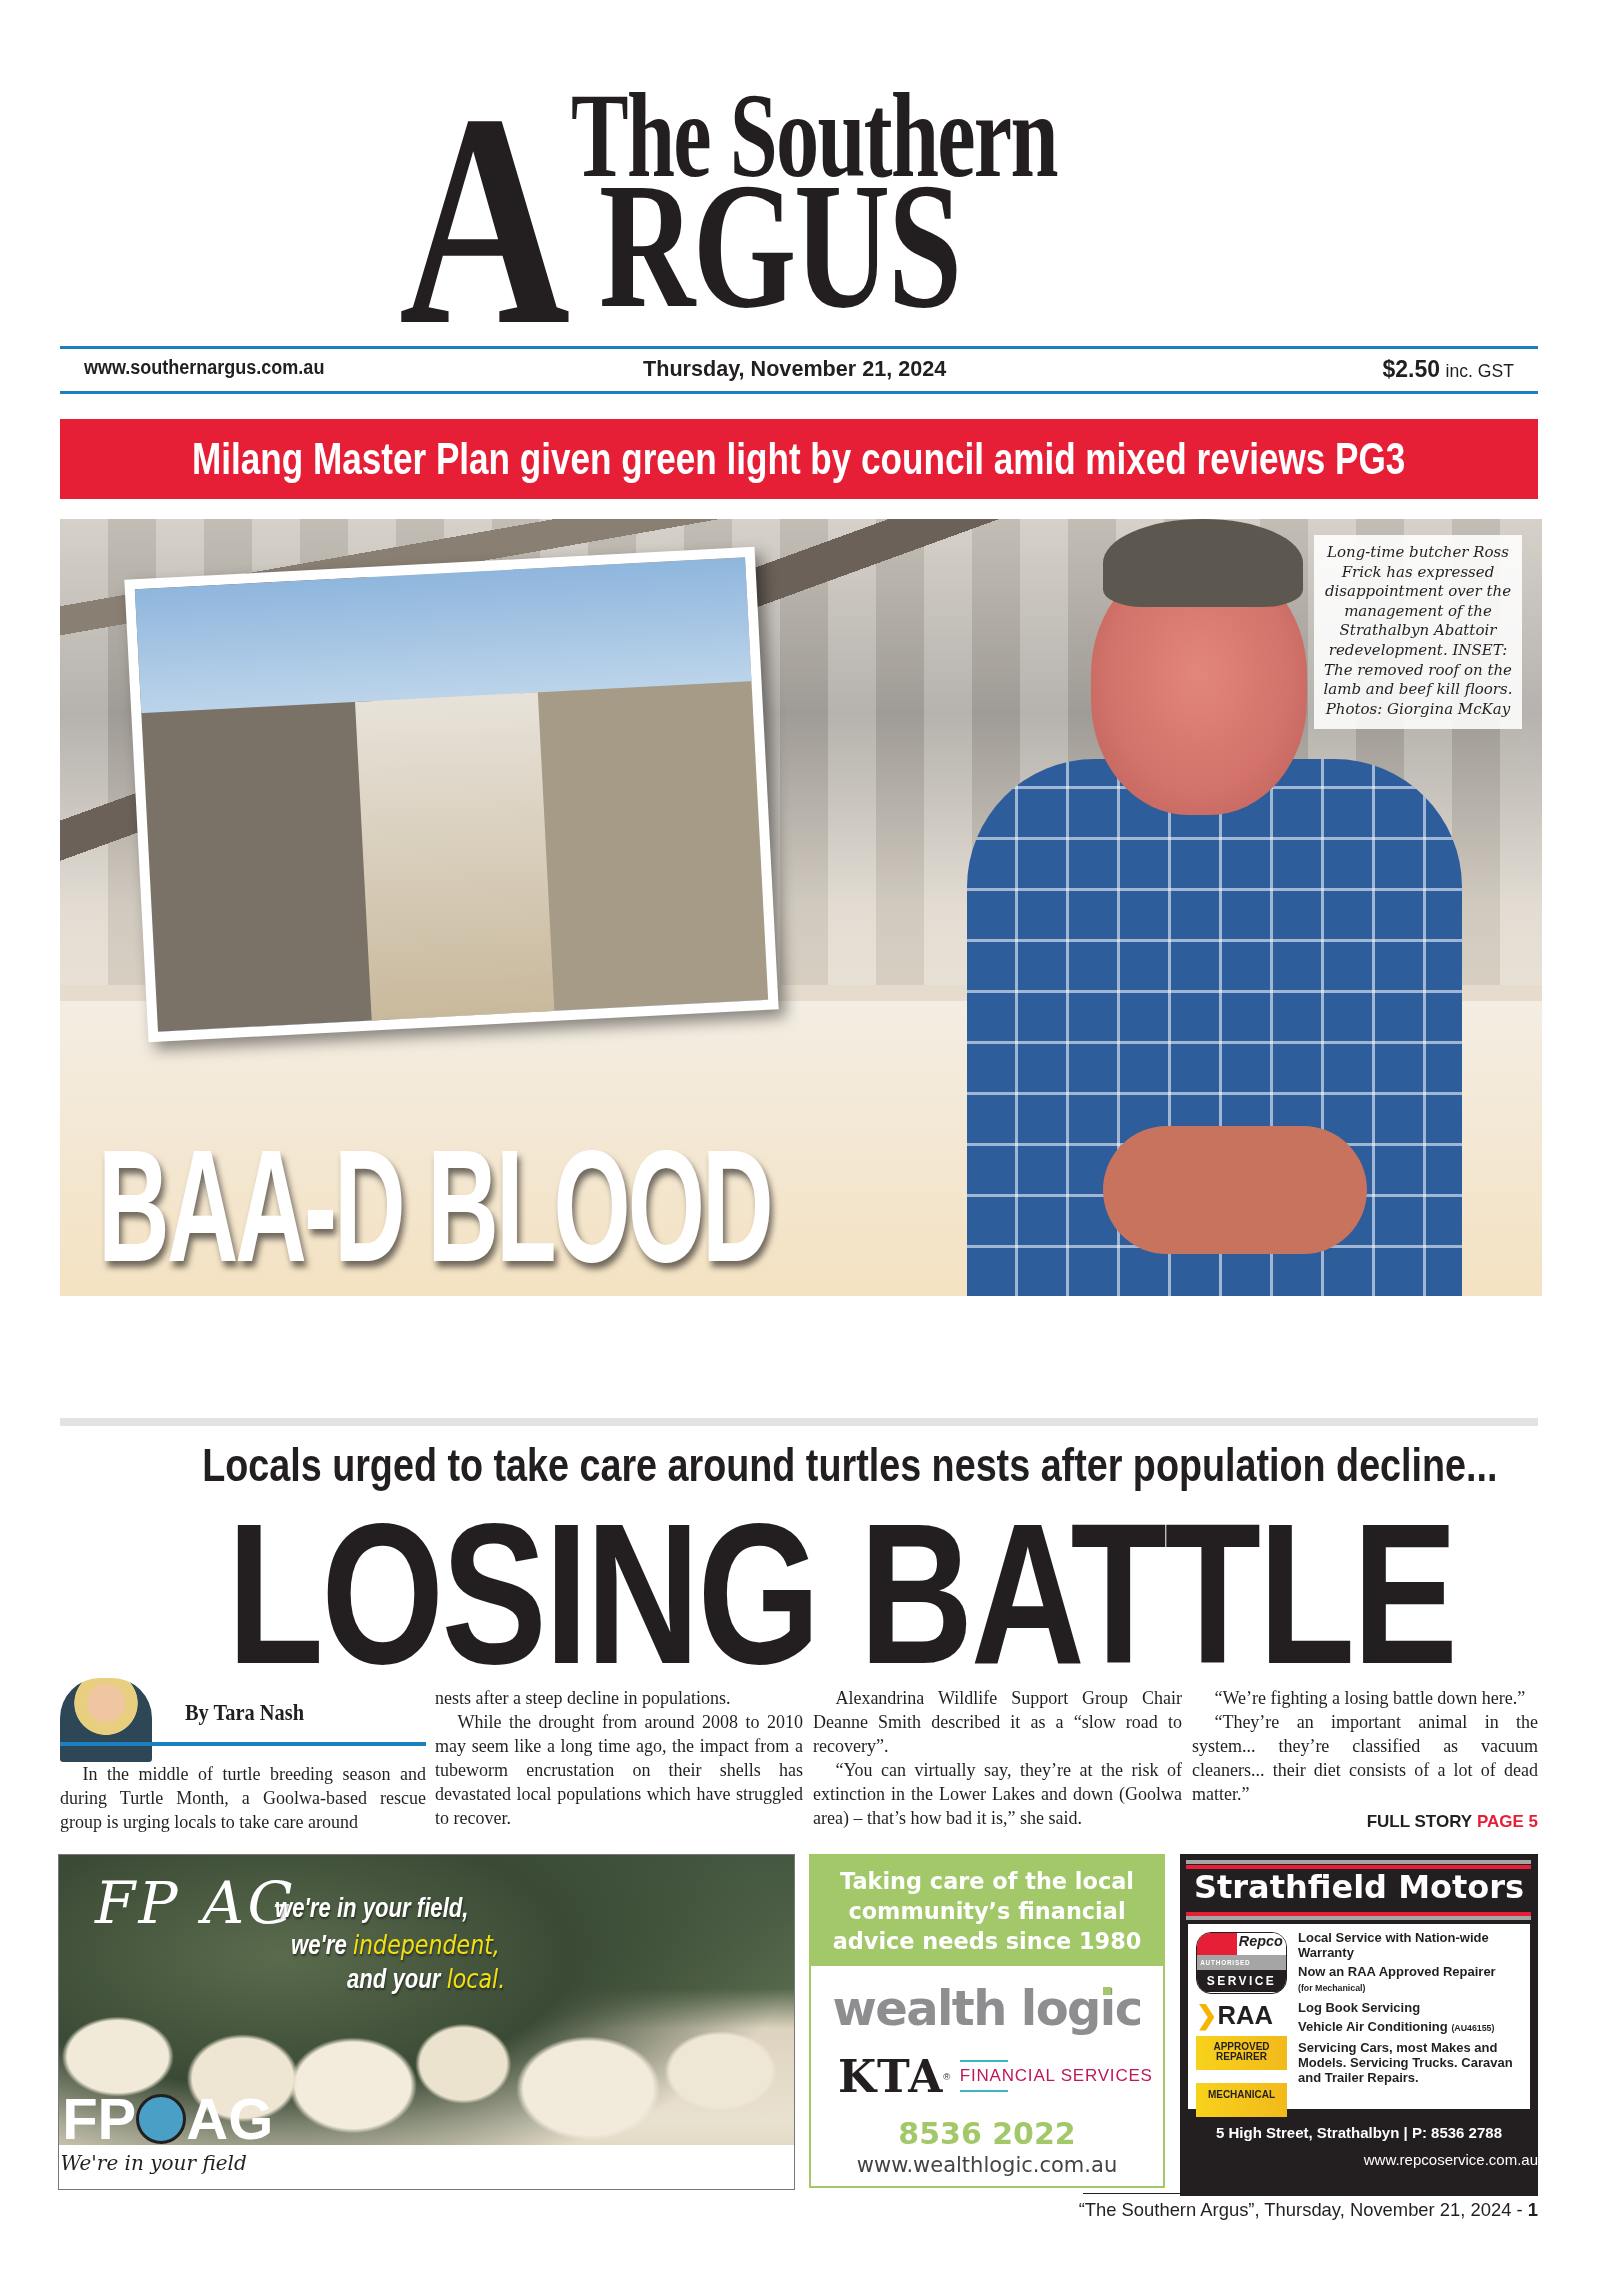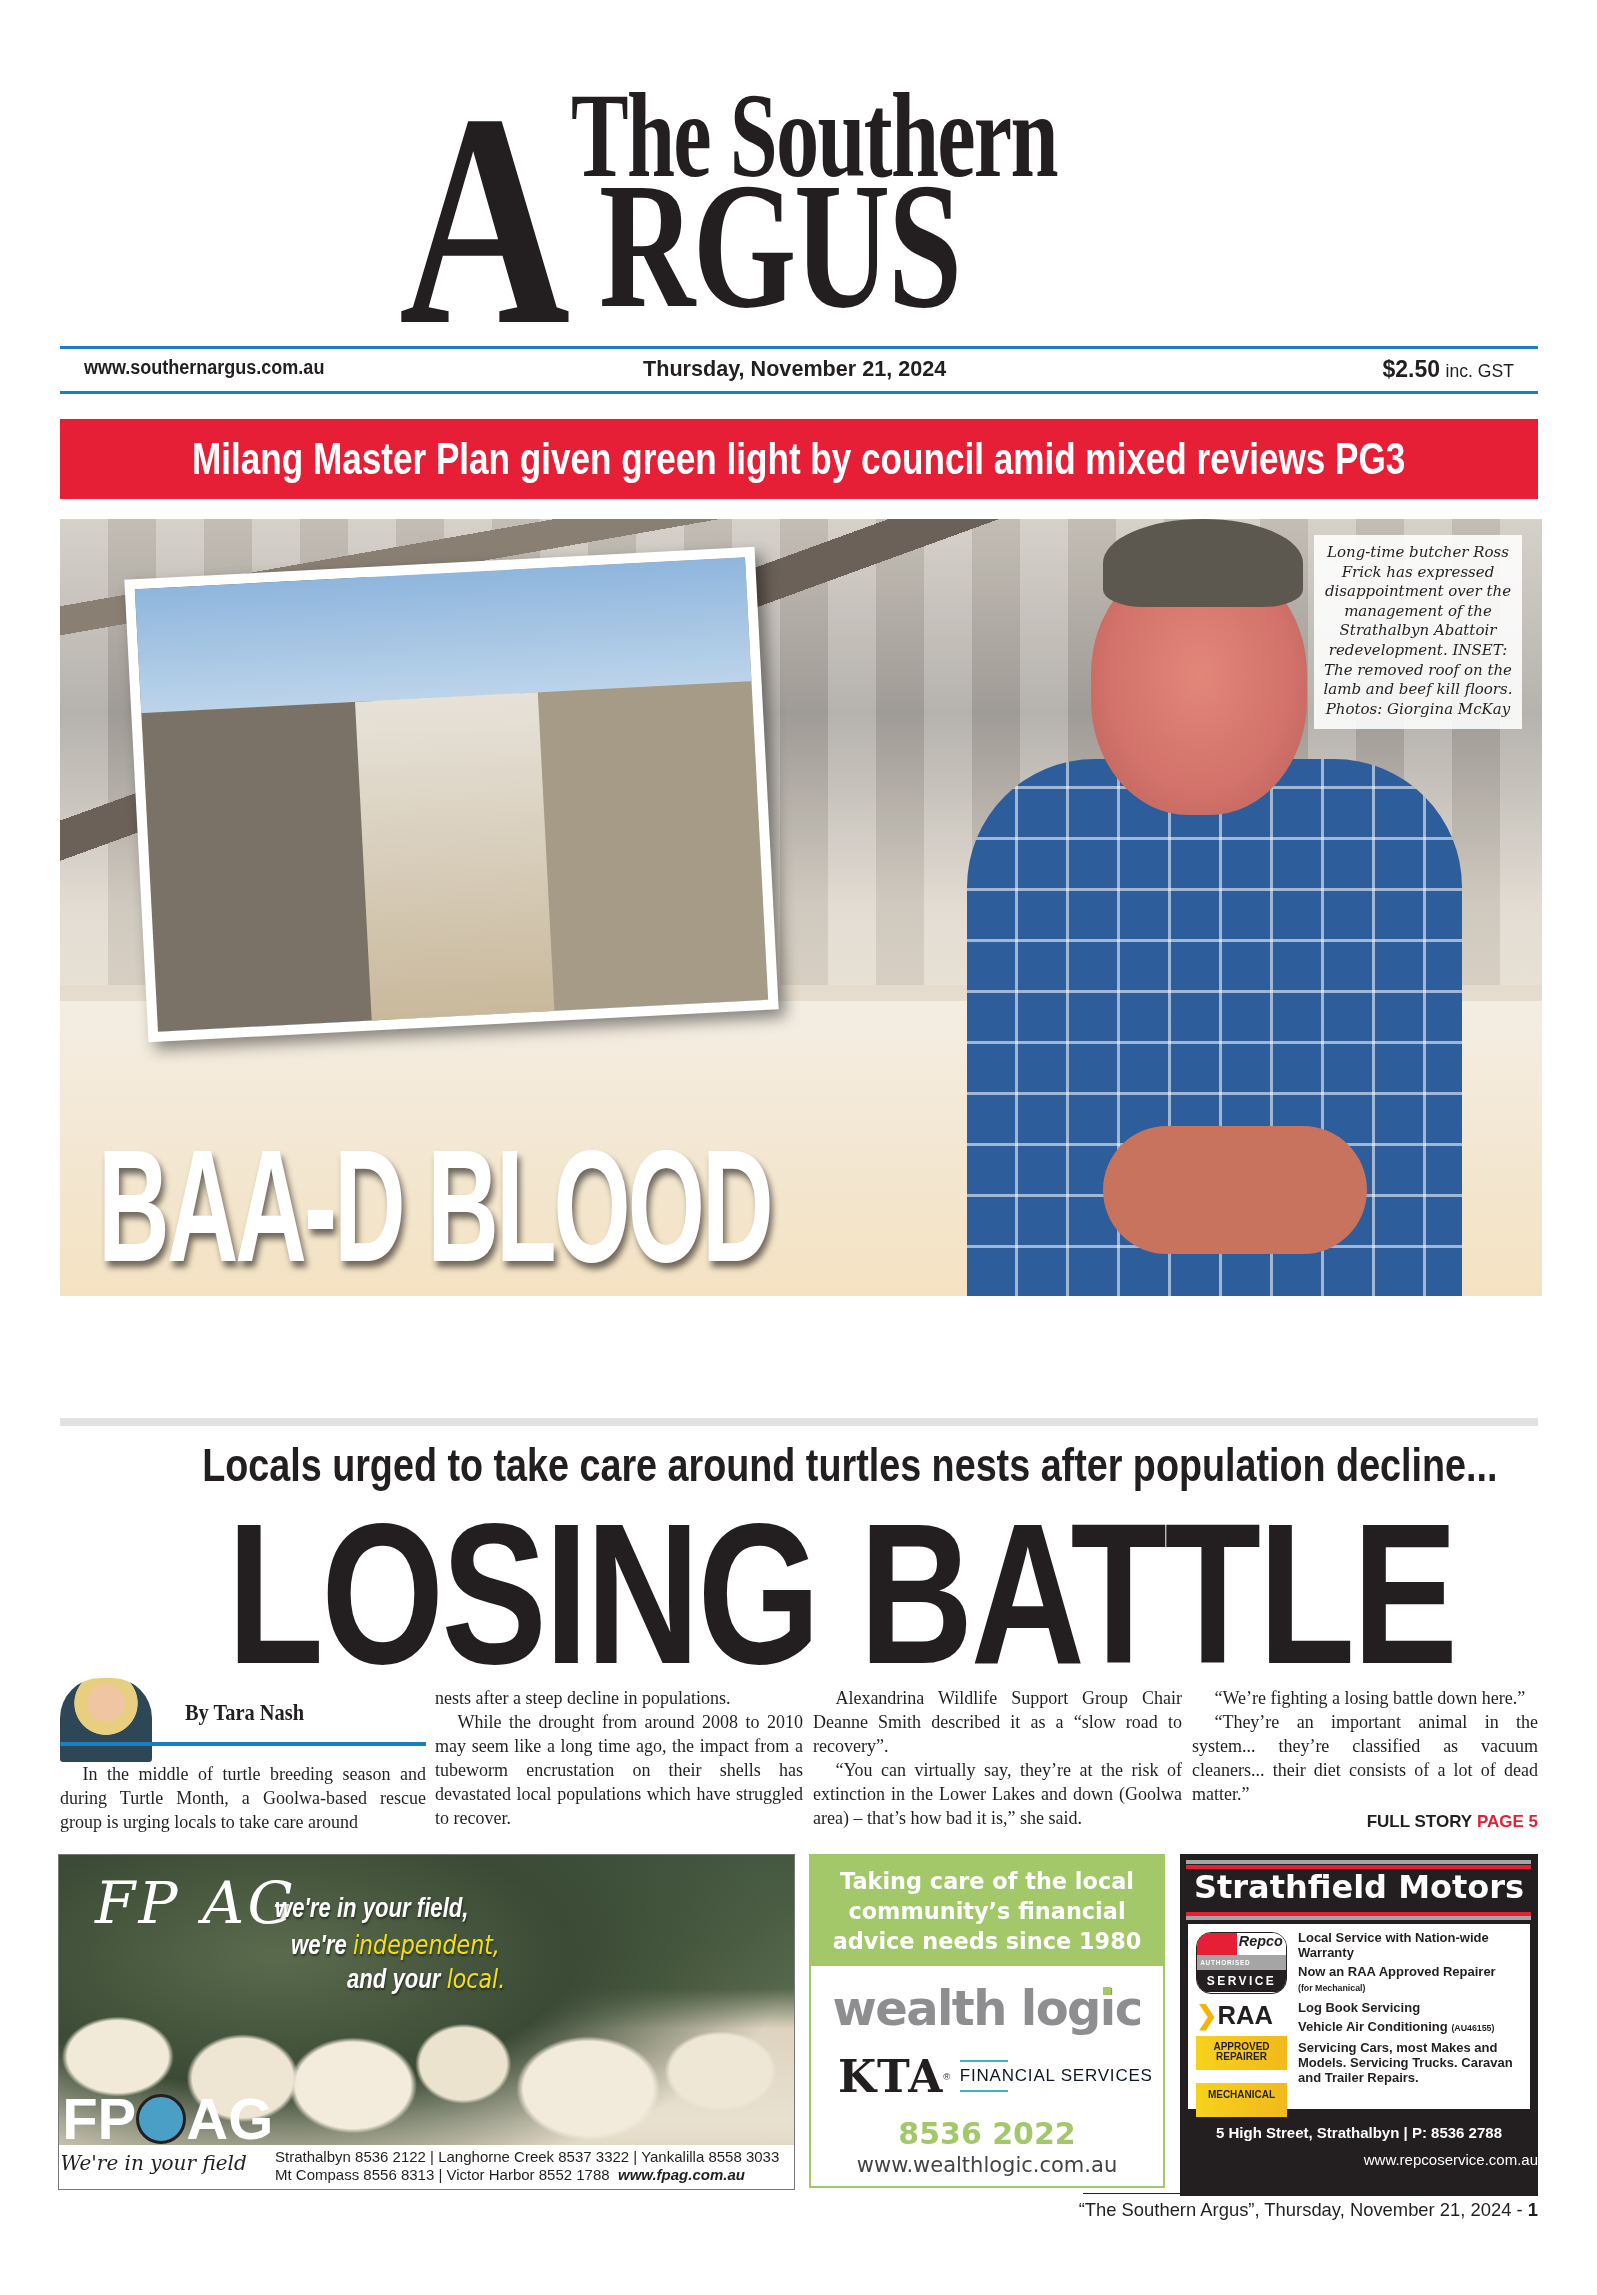--- a/index.html
+++ b/index.html
@@ -130,21 +130,21 @@
   .fpag-contacts { position: absolute; left: 216px; top: 293px; font-size: 15px; line-height: 18.4px; white-space: nowrap; color: #231f20; }
   .fpag-contacts .url { font-weight: bold; font-style: italic; }
 
   .ad-wealth { position: absolute; left: 809px; top: 1854px; width: 356px; height: 334px; border: 2.4px solid #a2c86a; background: #fff; }
   .wl-top { background: #a2c86a; height: 110px; display: flex; align-items: center; justify-content: center; text-align: center; padding: 0 6.4px; }
   .wl-top span { color: #fff; font-weight: bold; font-size: 22.4px; line-height: 30px; font-family: "DejaVu Sans", sans-serif; }
   .wl-logo { text-align: center; margin-top: 14.4px; font-family: "DejaVu Sans", sans-serif; font-weight: bold; font-size: 48px; color: #8e8e91; letter-spacing: -1.6px; position: relative; }
   .wl-dot { position: absolute; left: 292px; top: 6.4px; width: 8px; height: 8px; background: #a2c86a; }
   .kta-row { display: flex; align-items: center; margin: 14.4px 0 0 27px; }
   .kta { font-family: "DejaVu Serif", serif; font-weight: bold; font-size: 44px; color: #231f20; letter-spacing: 0.8px; }
-  .kta-fin { margin-left: 9.6px; border-top: 2.4px solid #3bb7bb; border-bottom: 2.4px solid #3bb7bb; padding: 4px 0; font-size: 17px; color: #0f172a; letter-spacing: 0.8px; white-space: nowrap; }
+  .kta-fin { margin-left: 9.6px; border-top: 2.4px solid #3bb7bb; border-bottom: 2.4px solid #3bb7bb; padding: 4px 0; font-size: 17px; color: #be185d; letter-spacing: 0.8px; white-space: nowrap; }
   .kta-fin { border-image: linear-gradient(90deg, #3bb7bb 0 48px, transparent 48px) 1; }
   .wl-phone { text-align: center; margin-top: 14.4px; font-family: "DejaVu Sans", sans-serif; font-weight: bold; font-size: 30px; color: #a2c86a; }
   .wl-url { text-align: center; margin-top: 1.6px; font-family: "DejaVu Sans", sans-serif; font-size: 21px; color: #444; }
 
   .ad-motors { position: absolute; left: 1180px; top: 1854px; width: 358px; height: 342px; background: #231f20; }
   .sm-stripe { position: absolute; left: 6.4px; width: 345px; height: 4px; }
   .sm-title { position: absolute; left: 0; top: 14.4px; width: 100%; text-align: center; color: #fff; font-weight: bold; font-size: 32px; font-family: "DejaVu Sans", sans-serif; }
   .sm-body { position: absolute; left: 8px; top: 70px; width: 342px; height: 185px; background: #fff; }
   .repco { position: absolute; left: 8px; top: 8px; width: 91px; height: 62px; border: 1.6px solid #231f20; border-radius: 15px; background: #fff; overflow: hidden; }
   .repco .r1 { height: 22.4px; background: linear-gradient(90deg, #e61e36 0 45%, #fff 45%); font-style: italic; font-weight: bold; font-size: 14.4px; text-align: right; padding-right: 3.2px; }
@@ -238,24 +238,20 @@
 
 <div class="ad-fpag">
   <div class="sheep-row"></div>
   <div class="fpag-script">FP AG</div>
   <div class="fpag-tag t1">we're in your field,</div>
   <div class="fpag-tag t2"><span>we're</span> <span class="yel">independent,</span></div>
   <div class="fpag-tag t3"><span>and your</span> <span class="yel">local.</span></div>
   <div class="fpag-bar"></div>
   <div class="fpag-logo"><span>FP</span><span class="globe"></span><span>AG</span></div>
   <div class="fpag-slogan">We're in your field</div>
-  <div class="fpag-contacts">
-    <div>Strathalbyn 8536 2122  |  Langhorne Creek 8537 3322  |  Yankalilla 8558 3033</div>
-    <div><span>Mt Compass 8556 8313  |  Victor Harbor 8552 1788</span>&nbsp;&nbsp;<span class="url">www.fpag.com.au</span></div>
-  </div>
 </div>
 
 <div class="ad-wealth">
   <div class="wl-top">
       <span>Taking care of the local community’s financial advice needs since 1980</span>
     </div>
   <div class="wl-logo"><span>wealth logic</span><span class="wl-dot"></span></div>
   <div class="kta-row">
     <span class="kta">KTA</span>
     <sup style="font-size:9.6px;">®</sup>

